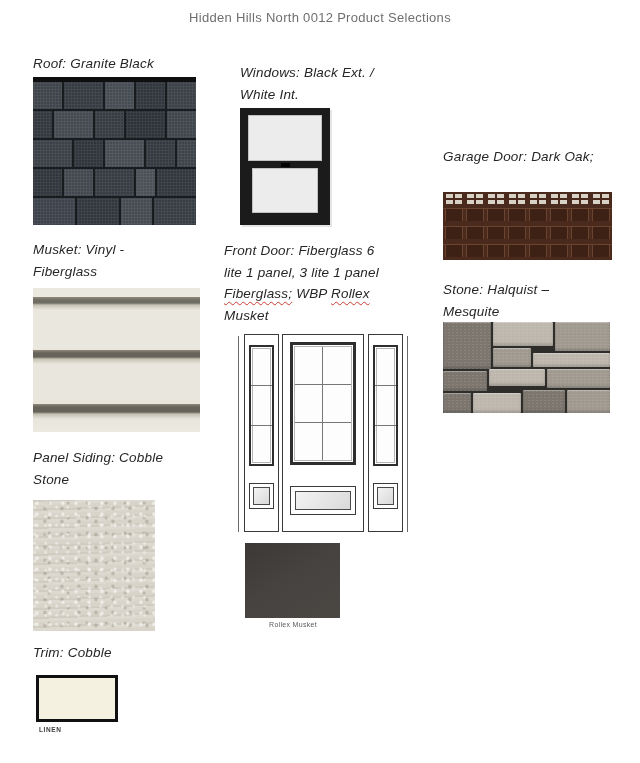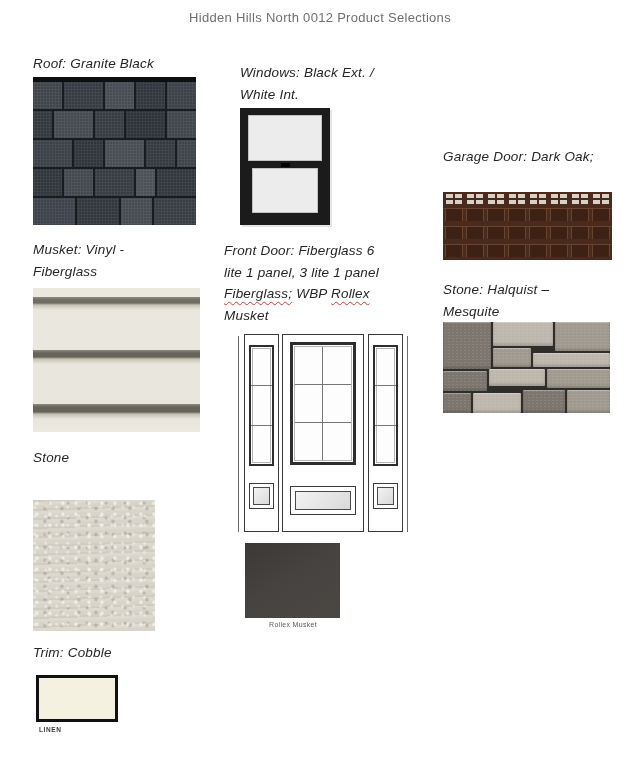--- a/index.html
+++ b/index.html
@@ -202,20 +202,21 @@
       </div>
   </div>
 
   <div class="label" style="left:33px; top:239px;">
     <div class="ln">Musket: Vinyl -</div>
     <div class="ln">Fiberglass</div>
   </div>
   <div class="siding-img"></div>
 
   <div class="label" style="left:33px; top:447px;">
+    <div class="ln">Panel Siding: Cobble</div>
     <div class="ln">Stone</div>
   </div>
   <div class="panel-img"></div>
 
   <div class="label" style="left:33px; top:642px;">
     <div class="ln">Trim: Cobble</div>
   </div>
   <div class="trim-swatch"></div>
   <div class="linen-caption">LINEN</div>
 

